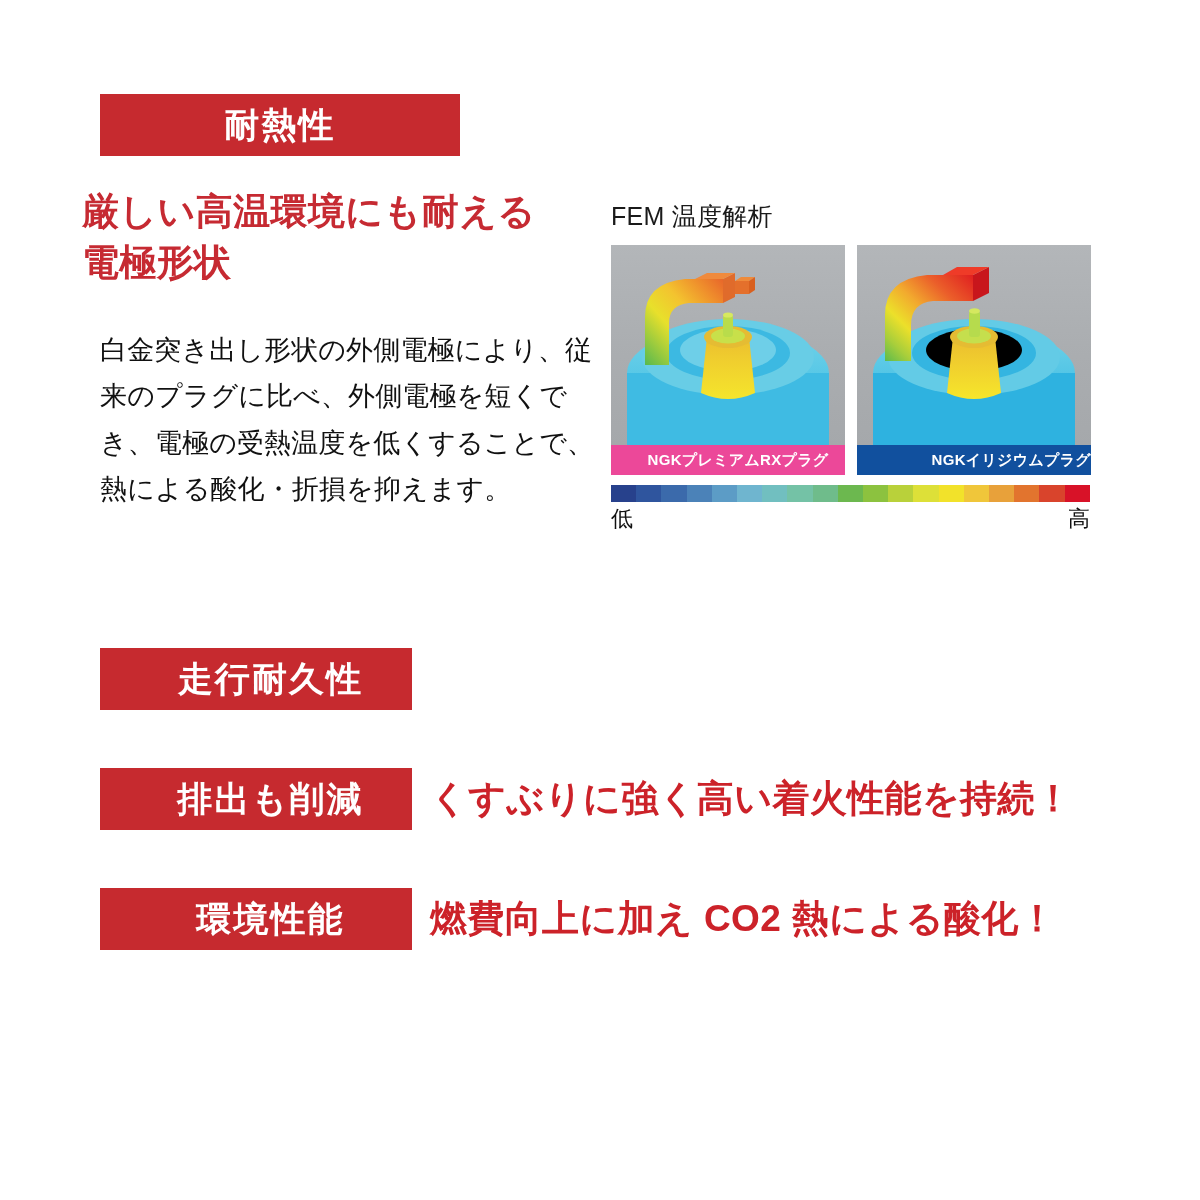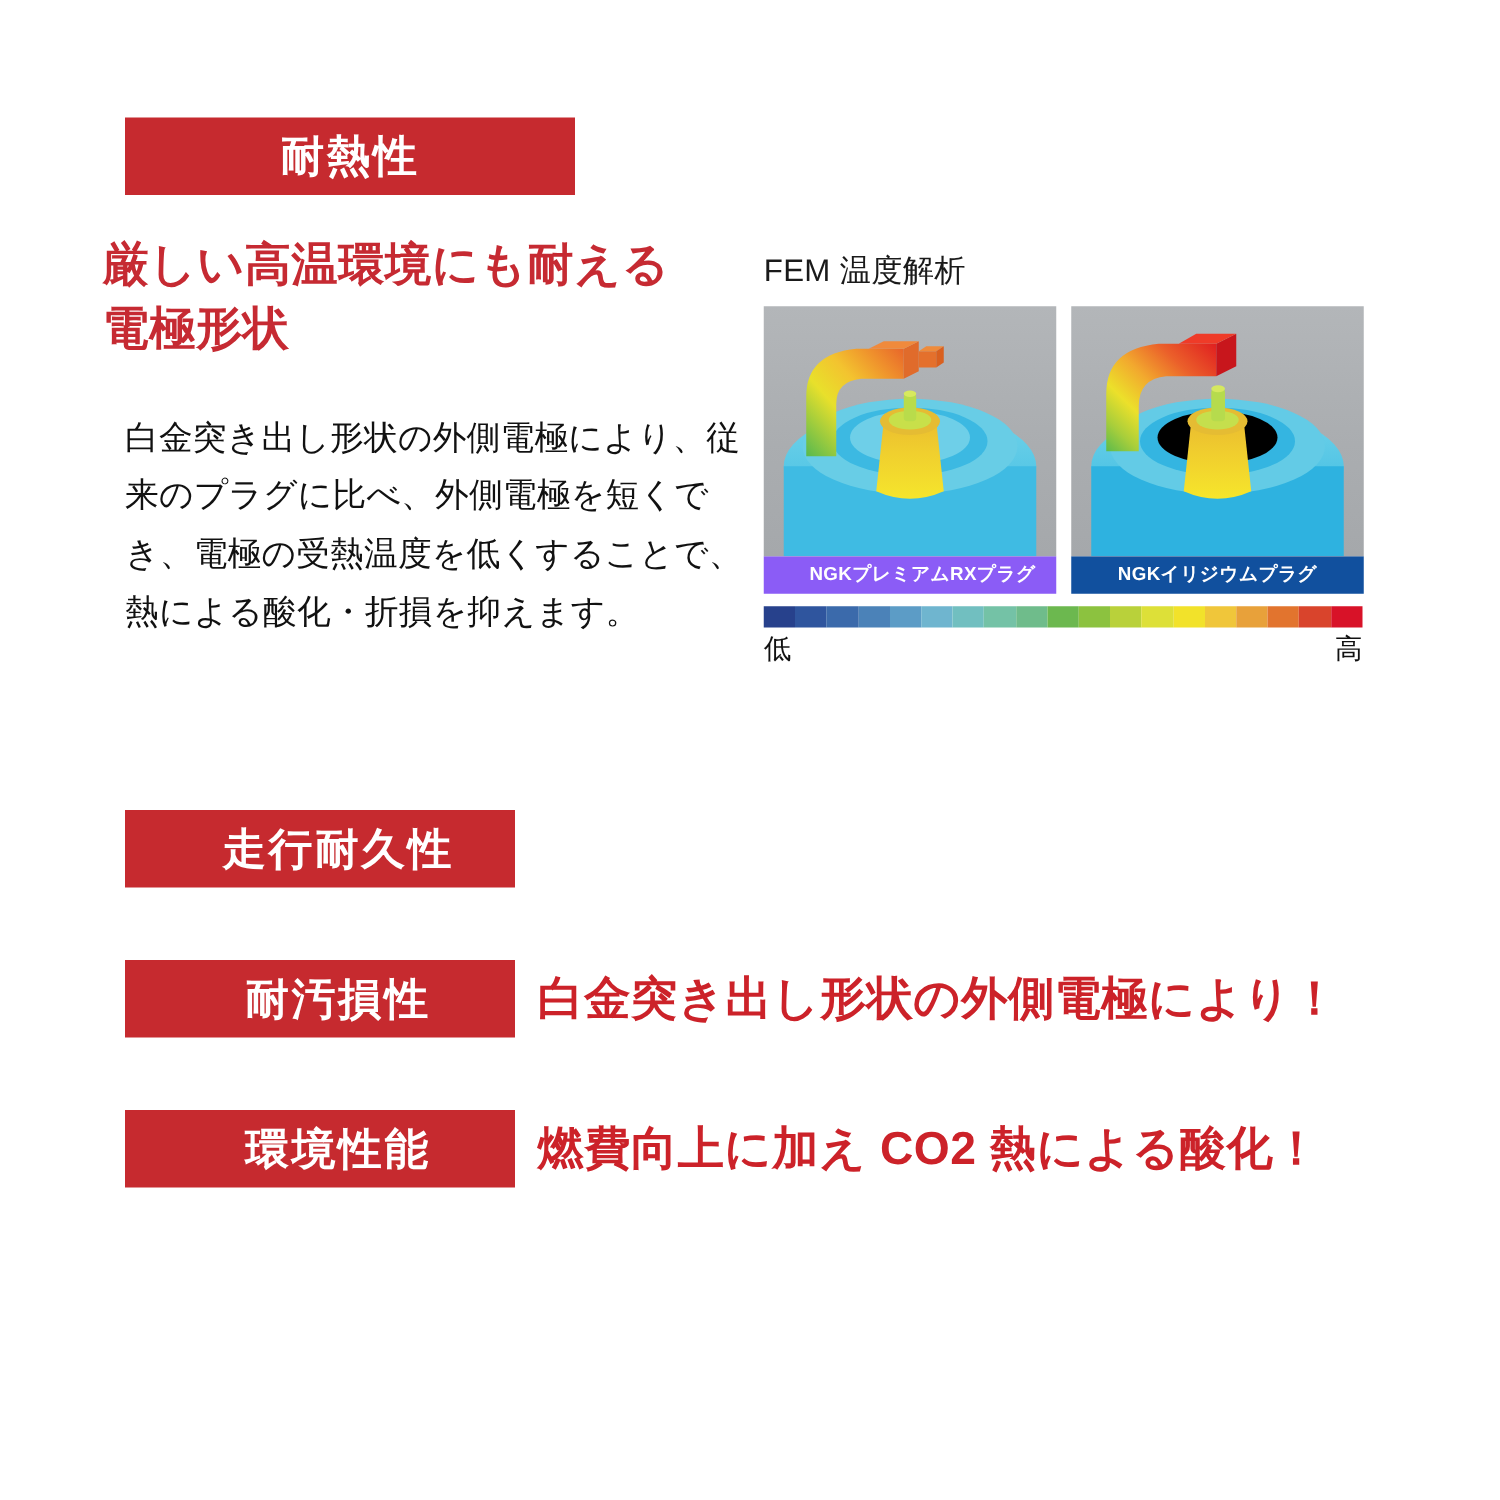--- a/index.html
+++ b/index.html
@@ -217,21 +217,21 @@
             <ellipse cx="117" cy="70" rx="5" ry="2.6" fill="#d7e95e"></ellipse>
 
             <path d="M34 120 L34 72 Q34 38 74 34 L112 34 L112 58 L78 58 Q58 60 58 78 L58 120 Z" fill="url(#rxHook)"></path>
             <path d="M112 34 L124 28 L124 52 L112 58 Z" fill="#e06b2b"></path>
             <path d="M112 34 L124 28 L96 28 L84 34 Z" fill="#f08a3c"></path>
             <rect x="124" y="36" width="14" height="13" fill="#e4702c"></rect>
             <path d="M124 36 L130 32 L144 32 L138 36 Z" fill="#ef8b3b"></path>
             <path d="M138 36 L144 32 L144 45 L138 49 Z" fill="#d9601f"></path>
           </svg>
         </div>
-        <div class="fem-caption cap-rx" style="background: #8b5cf6; padding-left: 20px;">NGKプレミアムRXプラグ</div>
+        <div class="fem-caption cap-rx" style="background: #ec4899; padding-left: 20px;">NGKプレミアムRXプラグ</div>
       </div>
 
       <div class="fem-panel">
         <div class="fem-image">
           <svg width="234" height="200" viewBox="0 0 234 200">
             <defs>
               <linearGradient id="irHook" x1="0" y1="1" x2="1" y2="0">
                 <stop offset="0%" stop-color="#5cbb4c"></stop>
                 <stop offset="15%" stop-color="#a8ce3b"></stop>
                 <stop offset="32%" stop-color="#ece02a"></stop>
@@ -259,21 +259,21 @@
             <ellipse cx="117" cy="92" rx="24" ry="11" fill="#e5bc33"></ellipse>
             <ellipse cx="117" cy="91" rx="17" ry="7.5" fill="#c5df4d"></ellipse>
             <rect x="112" y="66" width="11" height="26" rx="3" fill="#b6db4d"></rect>
             <ellipse cx="117.5" cy="66" rx="5.5" ry="2.8" fill="#d5e85f"></ellipse>
 
             <path d="M28 116 L28 70 Q28 34 70 30 L116 30 L116 56 L76 56 Q54 58 54 80 L54 116 Z" fill="url(#irHook)"></path>
             <path d="M116 30 L132 22 L132 48 L116 56 Z" fill="#c8161c"></path>
             <path d="M116 30 L132 22 L100 22 L86 30 Z" fill="#ef3b28"></path>
           </svg>
         </div>
-        <div class="fem-caption cap-ir" style="background: rgb(17, 80, 158);">NGKイリジウムプラグ</div>
+        <div class="fem-caption cap-ir" style="background: rgb(17, 80, 158); text-align: right;">NGKイリジウムプラグ</div>
       </div>
     </div>
 
     <div class="scale-bar" id="scale-bar">
         <span style="background: rgb(39, 65, 140);"></span>
         <span style="background: rgb(47, 85, 158);"></span>
         <span style="background: rgb(59, 106, 171);"></span>
         <span style="background: rgb(75, 130, 184);"></span>
         <span style="background: rgb(92, 156, 198);"></span>
         <span style="background: rgb(111, 181, 207);"></span>
@@ -299,21 +299,21 @@
   </div>
 </div>
 
 <div class="feature-rows">
 
   <div class="feature-row">
     <div class="badge feature-badge">走行耐久性</div>
   </div>
 
   <div class="feature-row">
-    <div class="badge feature-badge">耐汚損性</div>
-    <div class="feature-text">白金突き出し形状の外側電極により！</div>
+    <div class="badge feature-badge">排出も削減</div>
+    <div class="feature-text">くすぶりに強く高い着火性能を持続！</div>
   </div>
 
   <div class="feature-row">
     <div class="badge feature-badge">環境性能</div>
     <div class="feature-text">燃費向上に加え CO2 熱による酸化！</div>
   </div>
 </div>
 
 </body></html>

